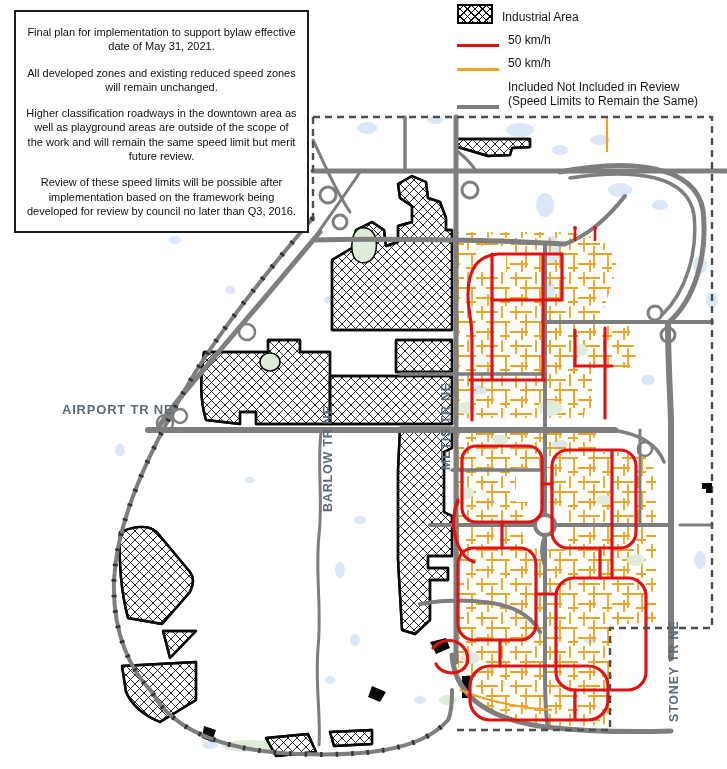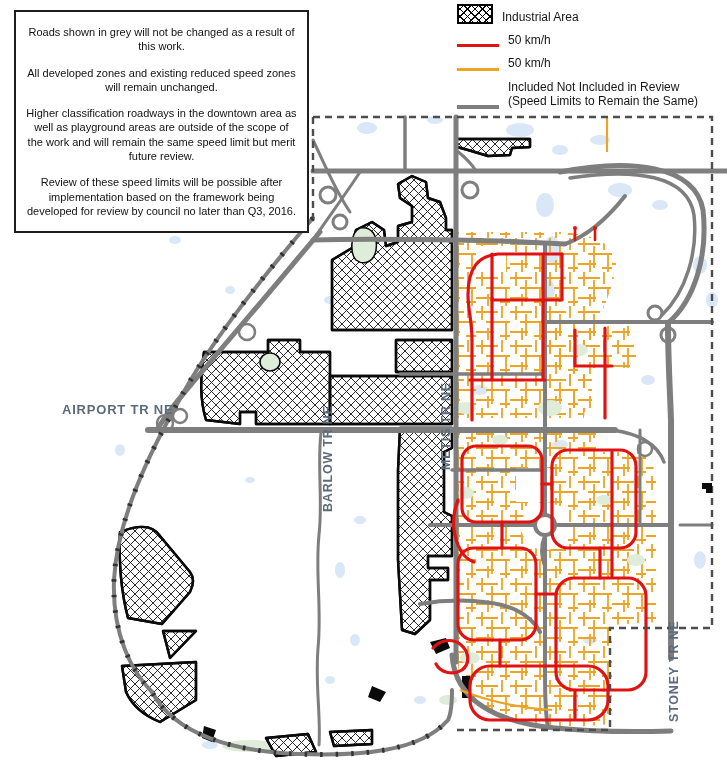--- a/index.html
+++ b/index.html
@@ -232,21 +232,21 @@
 
     <g font-family="Liberation Sans, sans-serif" font-weight="bold" fill="#5b6b7b" font-size="13" letter-spacing="0.8">
       <text x="62" y="414">AIRPORT TR NE</text>
       <text transform="translate(332,512) rotate(-90)" font-size="12.5">BARLOW TR NE</text>
       <text transform="translate(450,470) rotate(-90)" font-size="12.5">METIS TR NE</text>
       <text transform="translate(678,722) rotate(-90)" font-size="12.5">STONEY TR NE</text>
     </g>
   </svg>
 
   <div class="notes-box">
-    <p>Roads shown in grey will not be changed as a result of this work.</p>
+    <p>Final plan for implementation to support bylaw effective date of May 31, 2021.</p>
     <p>All developed zones and existing reduced speed zones will remain unchanged.</p>
     <p>Higher classification roadways in the downtown area as well as playground areas are outside of the scope of the work and will remain the same speed limit but merit future review.</p>
     <p>Review of these speed limits will be possible after implementation based on the framework being developed for review by council no later than Q3, 2016.</p>
   </div>
 
   <div class="legend">
     <div class="legend-row">
       <span class="swatch-hatch"></span>
       <span class="txt">Industrial Area</span>
     </div>

